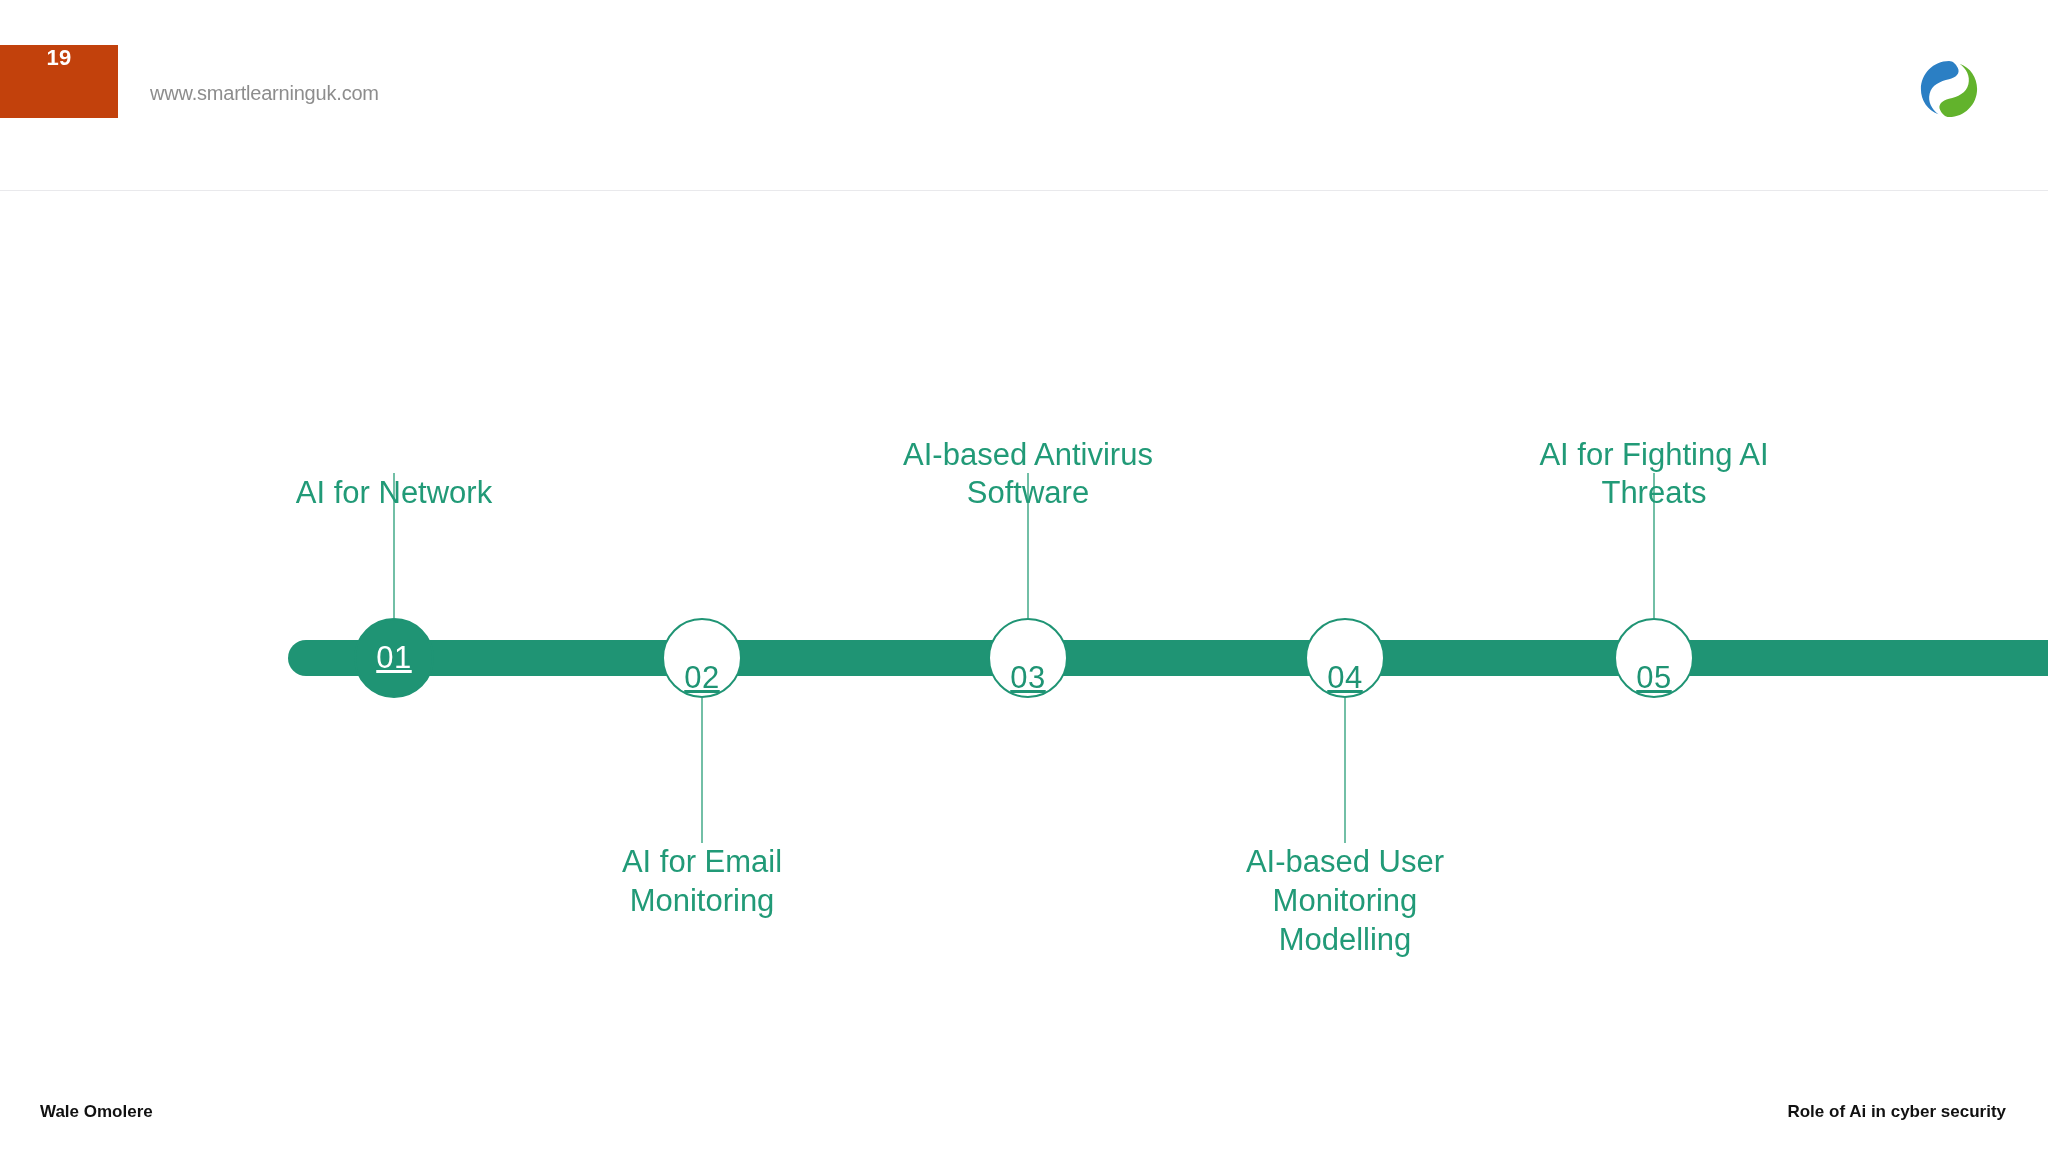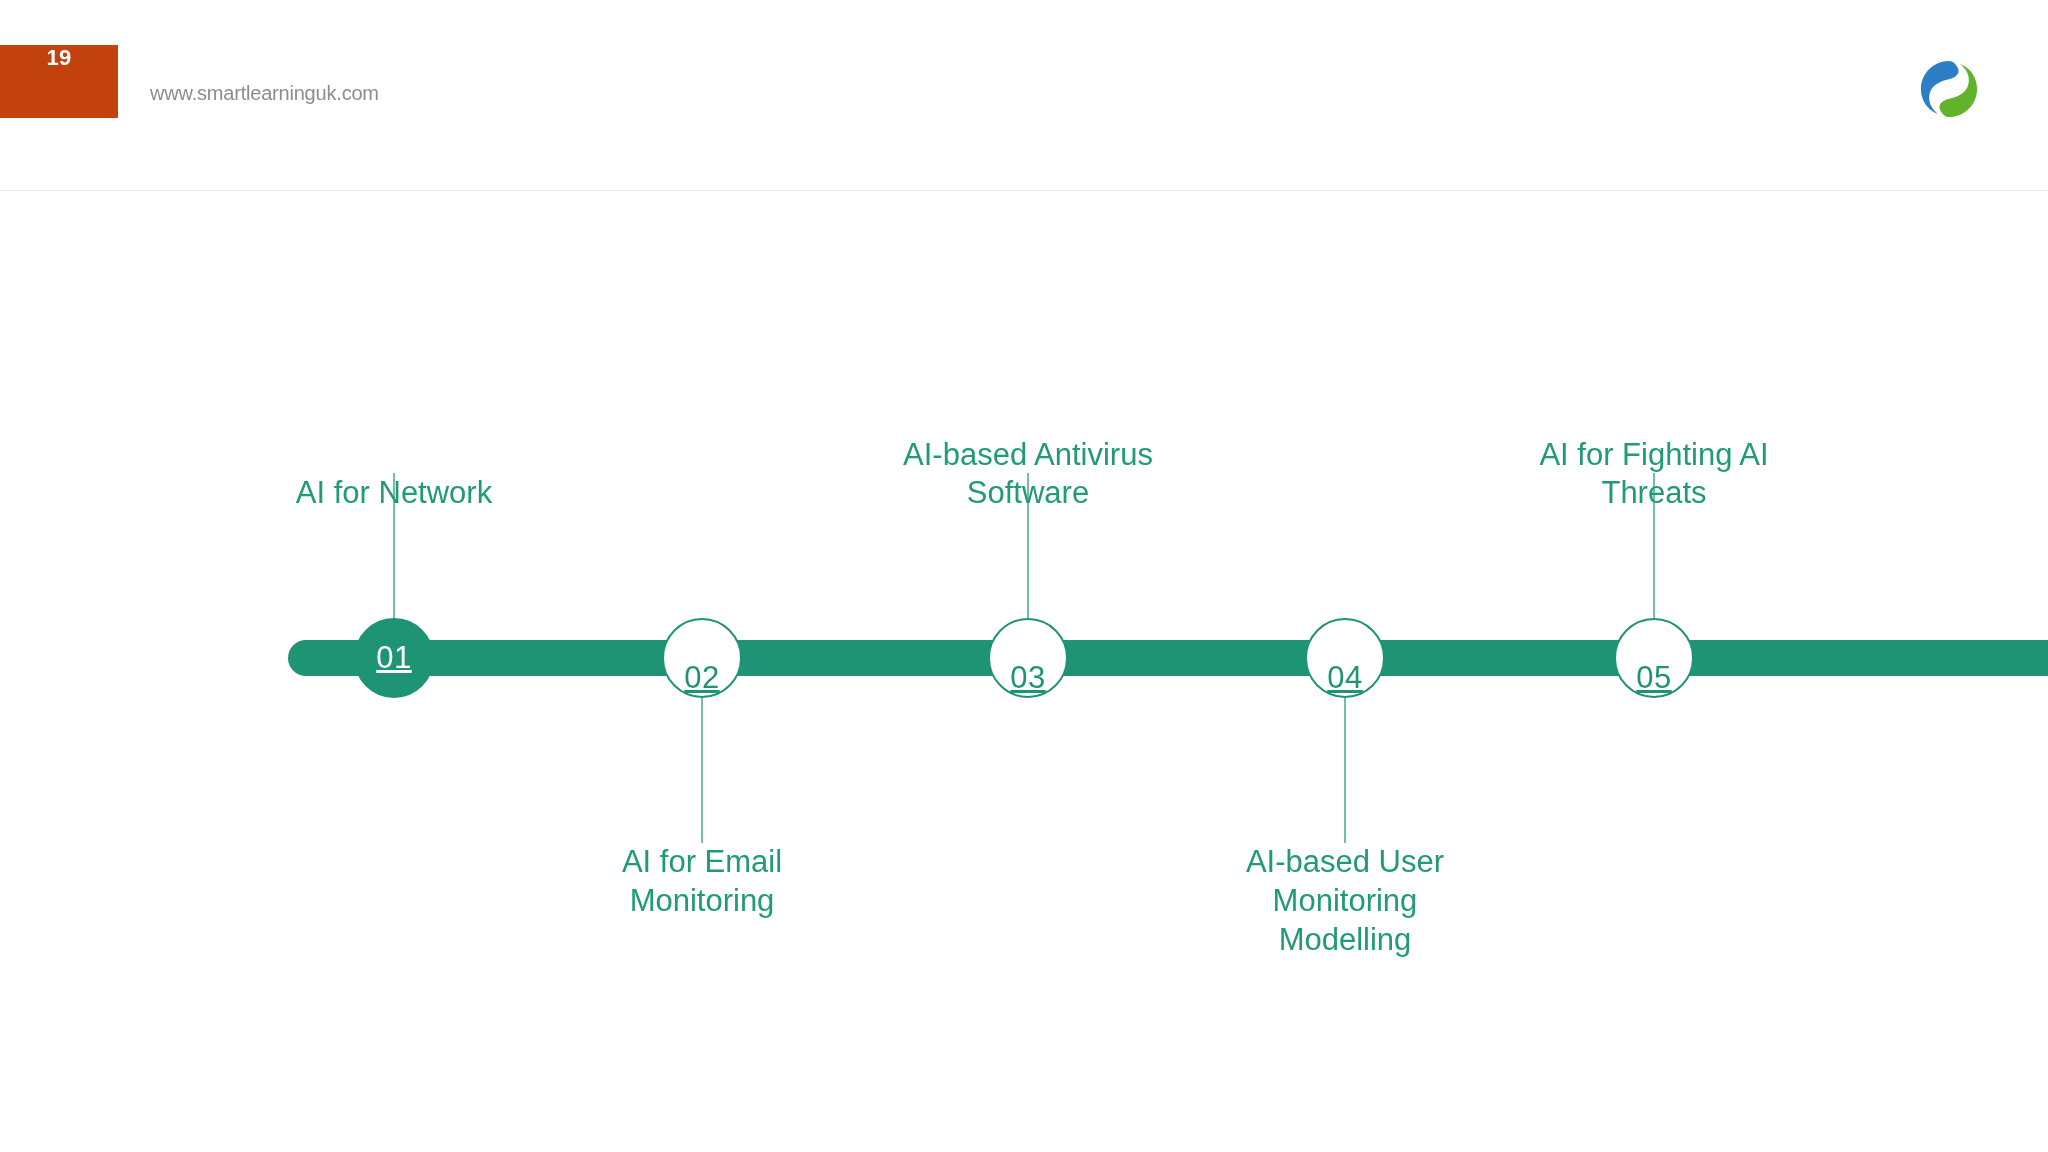--- a/index.html
+++ b/index.html
@@ -278,14 +278,18 @@
         <div>AI for Fighting AI</div>
         <div>Threats</div>
       </div>
       <div class="node hollow">
         <span>05</span>
       </div>
     </div>
 
   </div>
 
+  <div class="footer">
+    <div class="footer-left">Wale  Omolere</div>
+    <div class="footer-right">Role of Ai in cyber security</div>
+  </div>
 
 </div>
 
 </body></html>

